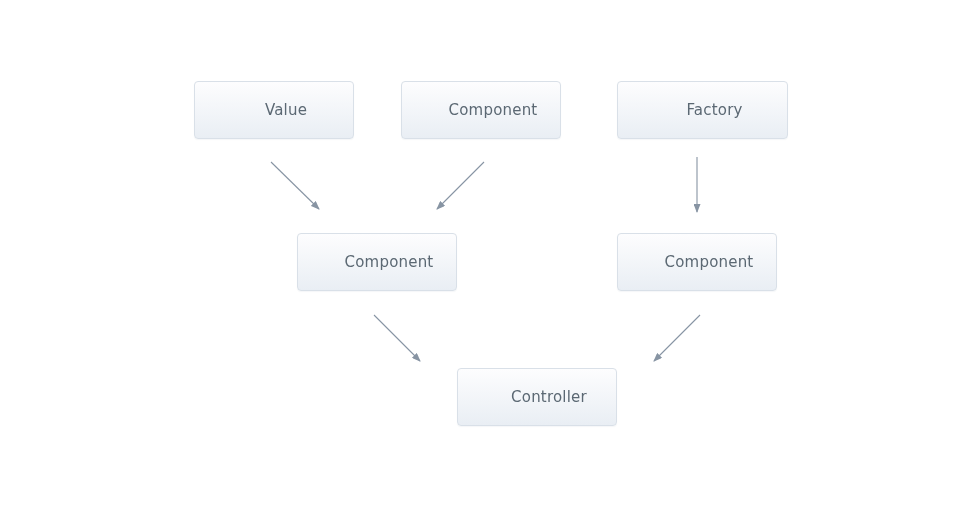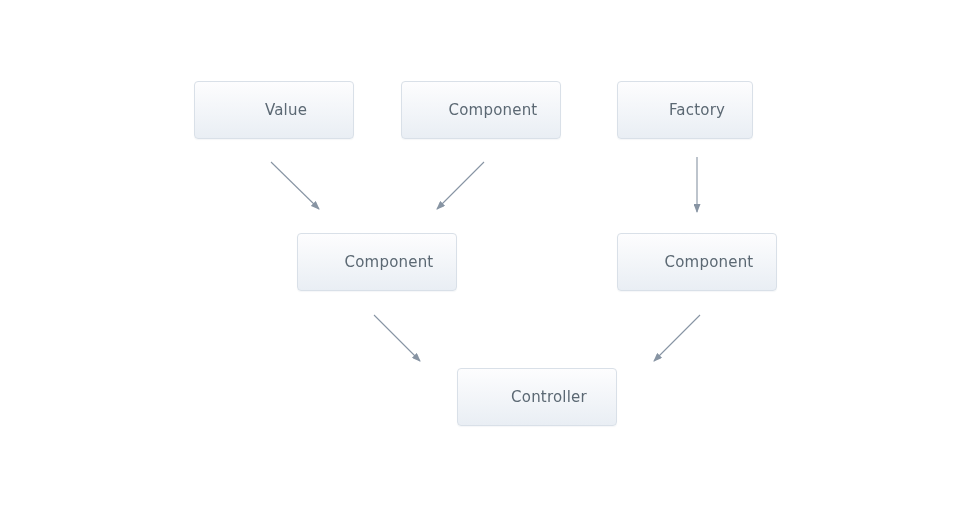--- a/index.html
+++ b/index.html
@@ -70,21 +70,21 @@
         <line x1="700" y1="315" x2="654" y2="361" marker-end="url(#arrowhead)"></line>
       </g>
   </svg>
   <div>
       <div class="node" style="left: 194px; top: 81px; width: 160px; height: 58px;">
         <span>Value</span>
       </div>
       <div class="node" style="left: 401px; top: 81px; width: 160px; height: 58px;">
         <span>Component</span>
       </div>
-      <div class="node" style="left: 617px; top: 81px; width: 136px; height: 58px;">
+      <div class="node" style="left: 617px; top: 81px; width: 171px; height: 58px;">
         <span>Factory</span>
       </div>
       <div class="node" style="left: 297px; top: 233px; width: 160px; height: 58px;">
         <span>Component</span>
       </div>
       <div class="node" style="left: 617px; top: 233px; width: 160px; height: 58px;">
         <span>Component</span>
       </div>
       <div class="node" style="left: 457px; top: 368px; width: 160px; height: 58px;">
         <span>Controller</span>

